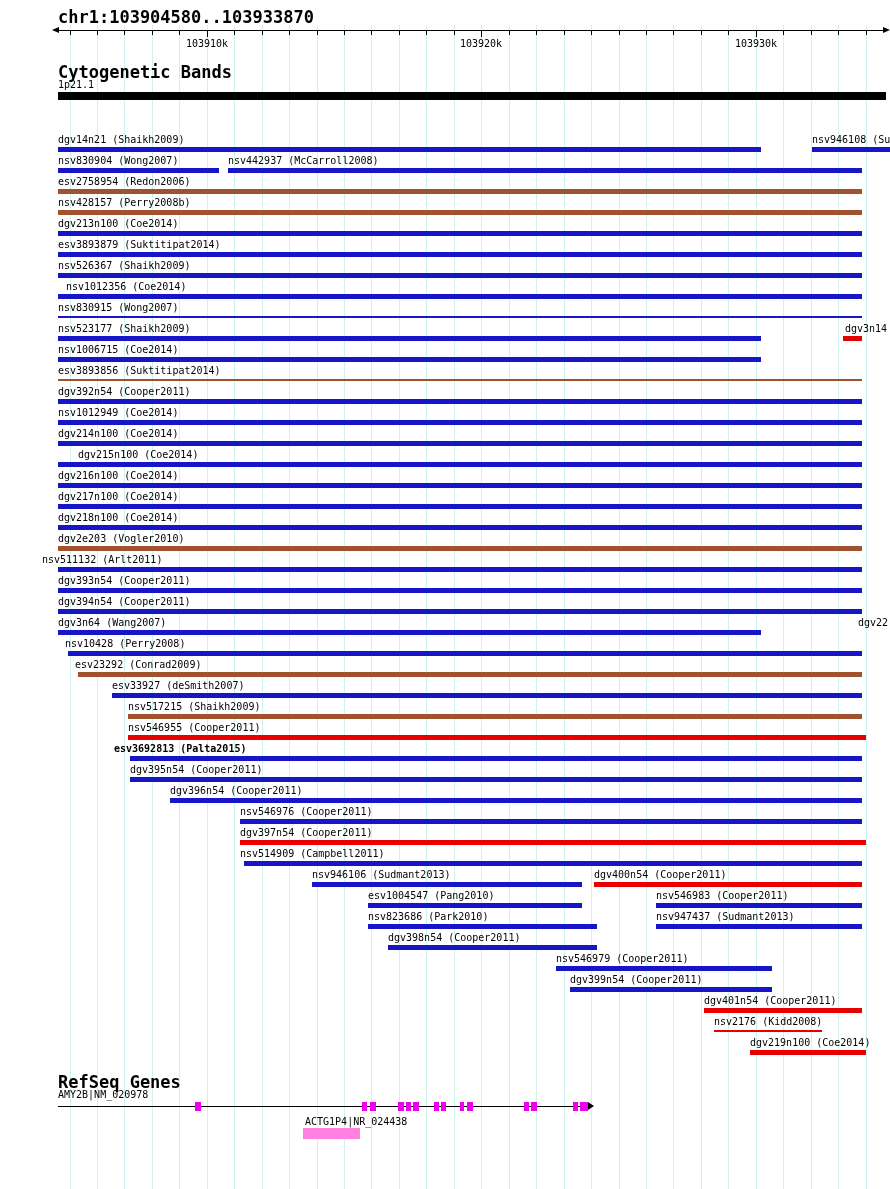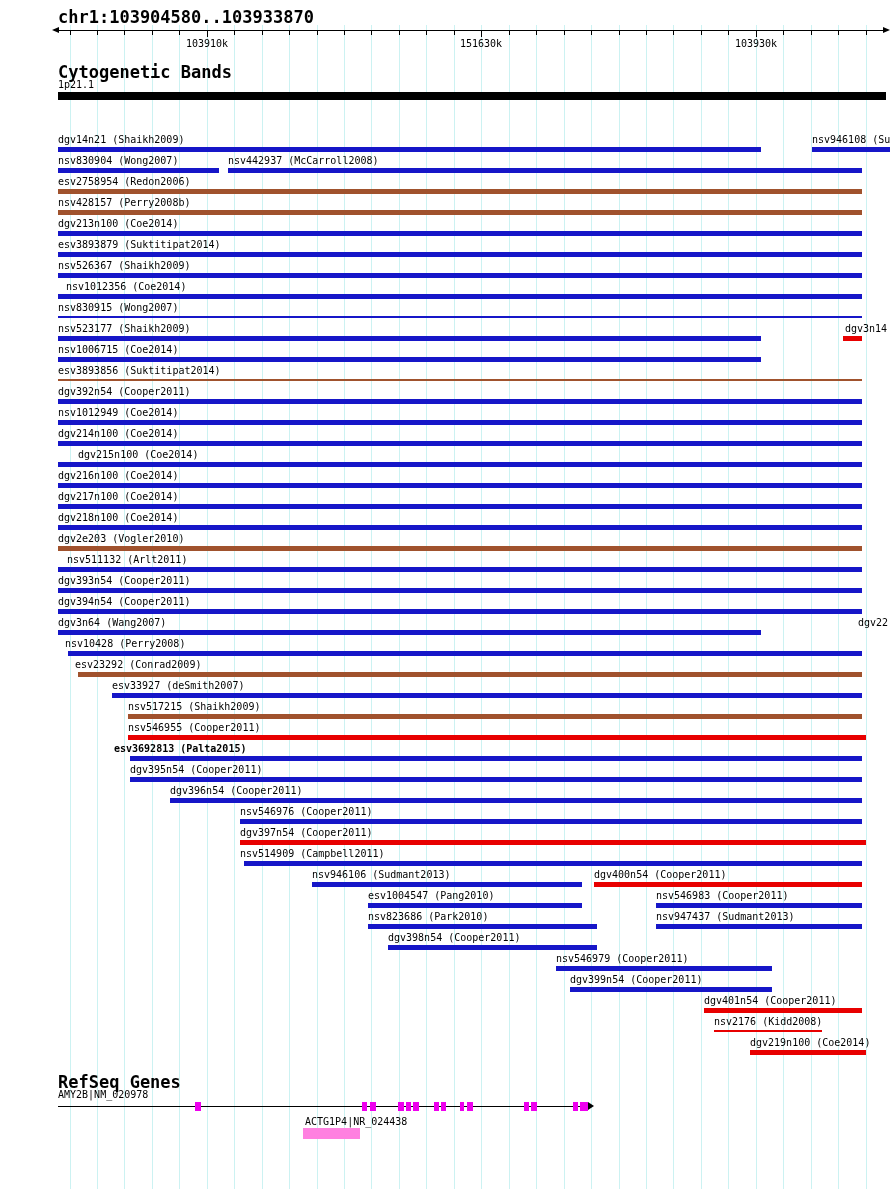--- a/index.html
+++ b/index.html
@@ -78,21 +78,21 @@
       <div style="position: absolute; left: 700.85px; top: 31px; width: 1px; height: 4px; background: rgb(0, 0, 0);"></div>
       <div style="position: absolute; left: 728.3px; top: 31px; width: 1px; height: 4px; background: rgb(0, 0, 0);"></div>
       <div style="position: absolute; left: 755.75px; top: 31px; width: 1px; height: 4px; background: rgb(0, 0, 0);"></div>
       <div style="position: absolute; left: 783.2px; top: 31px; width: 1px; height: 4px; background: rgb(0, 0, 0);"></div>
       <div style="position: absolute; left: 810.65px; top: 31px; width: 1px; height: 4px; background: rgb(0, 0, 0);"></div>
       <div style="position: absolute; left: 838.1px; top: 31px; width: 1px; height: 4px; background: rgb(0, 0, 0);"></div>
       <div style="position: absolute; left: 865.55px; top: 31px; width: 1px; height: 4px; background: rgb(0, 0, 0);"></div>
       <div style="position: absolute; left: 207px; top: 31px; width: 1px; height: 6px; background: rgb(0, 0, 0);"></div>
       <div class="lbl" style="position: absolute; left: 186px; top: 38px;">103910k</div>
       <div style="position: absolute; left: 481px; top: 31px; width: 1px; height: 6px; background: rgb(0, 0, 0);"></div>
-      <div class="lbl" style="position: absolute; left: 460px; top: 38px;">151630k</div>
+      <div class="lbl" style="position: absolute; left: 460px; top: 38px;">103920k</div>
       <div style="position: absolute; left: 756px; top: 31px; width: 1px; height: 6px; background: rgb(0, 0, 0);"></div>
       <div class="lbl" style="position: absolute; left: 735px; top: 38px;">103930k</div>
     </div>
 
   <div class="hdr" style="left:58px;top:66px;">Cytogenetic Bands</div>
   <div class="lbl" style="left:58px;top:79px;">1p21.1</div>
   <div id="cytoband-bar" style="left: 58px; top: 92px; width: 828px; height: 8px; background: rgb(0, 0, 0);"></div>
 
   <div id="dgv-rows" style="left:0;top:0;">
       <div class="lbl" style="position: absolute; left: 58px; top: 134px;">dgv14n21 (Shaikh2009)</div>
@@ -134,21 +134,21 @@
       <div class="lbl" style="position: absolute; left: 58px; top: 449px; margin-left: 20px;">dgv215n100 (Coe2014)</div>
       <div title="dgv215n100 (Coe2014)" style="position: absolute; left: 58px; top: 462px; width: 804px; height: 5px; background: rgb(22, 22, 200);"></div>
       <div class="lbl" style="position: absolute; left: 58px; top: 470px;">dgv216n100 (Coe2014)</div>
       <div title="dgv216n100 (Coe2014)" style="position: absolute; left: 58px; top: 483px; width: 804px; height: 5px; background: rgb(22, 22, 200);"></div>
       <div class="lbl" style="position: absolute; left: 58px; top: 491px;">dgv217n100 (Coe2014)</div>
       <div title="dgv217n100 (Coe2014)" style="position: absolute; left: 58px; top: 504px; width: 804px; height: 5px; background: rgb(22, 22, 200);"></div>
       <div class="lbl" style="position: absolute; left: 58px; top: 512px;">dgv218n100 (Coe2014)</div>
       <div title="dgv218n100 (Coe2014)" style="position: absolute; left: 58px; top: 525px; width: 804px; height: 5px; background: rgb(22, 22, 200);"></div>
       <div class="lbl" style="position: absolute; left: 58px; top: 533px;">dgv2e203 (Vogler2010)</div>
       <div title="dgv2e203 (Vogler2010)" style="position: absolute; left: 58px; top: 546px; width: 804px; height: 5px; background: rgb(160, 82, 45);"></div>
-      <div class="lbl" style="position: absolute; left: 67px; top: 554px;">nsv511132 (Arlt2011)</div>
+      <div class="lbl" style="position: absolute; left: 42px; top: 554px;">nsv511132 (Arlt2011)</div>
       <div title="nsv511132 (Arlt2011)" style="position: absolute; left: 58px; top: 567px; width: 804px; height: 5px; background: rgb(22, 22, 200);"></div>
       <div class="lbl" style="position: absolute; left: 58px; top: 575px;">dgv393n54 (Cooper2011)</div>
       <div title="dgv393n54 (Cooper2011)" style="position: absolute; left: 58px; top: 588px; width: 804px; height: 5px; background: rgb(22, 22, 200);"></div>
       <div class="lbl" style="position: absolute; left: 58px; top: 596px;">dgv394n54 (Cooper2011)</div>
       <div title="dgv394n54 (Cooper2011)" style="position: absolute; left: 58px; top: 609px; width: 804px; height: 5px; background: rgb(22, 22, 200);"></div>
       <div class="lbl" style="position: absolute; left: 58px; top: 617px;">dgv3n64 (Wang2007)</div>
       <div title="dgv3n64 (Wang2007)" style="position: absolute; left: 58px; top: 630px; width: 703px; height: 5px; background: rgb(22, 22, 200);"></div>
       <div class="lbl" style="position: absolute; left: 858px; top: 617px;">dgv22</div>
       <div class="lbl" style="position: absolute; left: 65px; top: 638px;">nsv10428 (Perry2008)</div>
       <div title="nsv10428 (Perry2008)" style="position: absolute; left: 68px; top: 651px; width: 794px; height: 5px; background: rgb(22, 22, 200);"></div>

